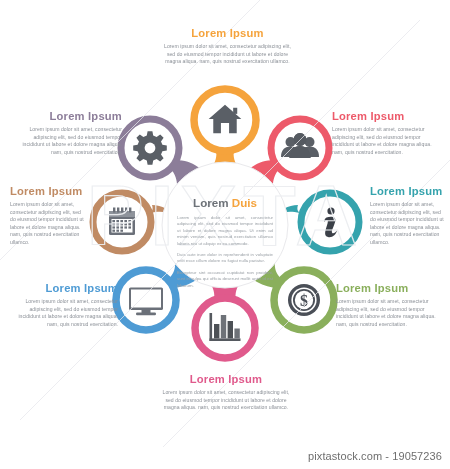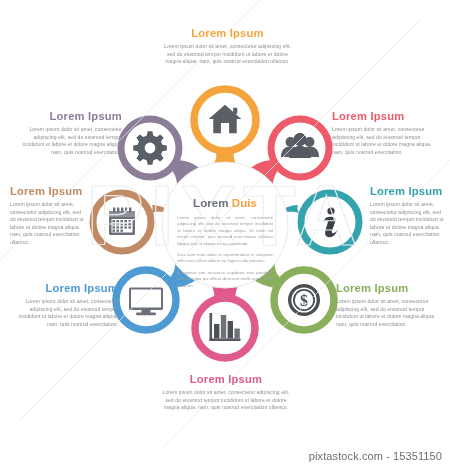--- a/index.html
+++ b/index.html
@@ -231,16 +231,16 @@
     <p class="chd">
       <span class="g">Lorem</span>
       <span class="o">Duis</span>
     </p>
     <p class="cbd">Lorem ipsum dolor sit amet, consectetur adipiscing elit, sed do eiusmod tempor incididunt ut labore et dolore magna aliqua. Ut enim ad minim veniam, quis nostrud exercitation ullamco laboris nisi ut aliquip ex ea commodo.</p>
     <p class="cbd">Duis aute irure dolor in reprehenderit in voluptate velit esse cillum dolore eu fugiat nulla pariatur.</p>
     <p class="cbd">Excepteur sint occaecat cupidatat non proident, sunt in culpa qui officia deserunt mollit anim id est laborum.</p>
   </div>
 
   <div class="footer">
-    <span class="fwrap">pixtastock.com - 15351150</span>
+    <span class="fwrap">pixtastock.com - 19057236</span>
   </div>
 
 </div>
 
 </body></html>

